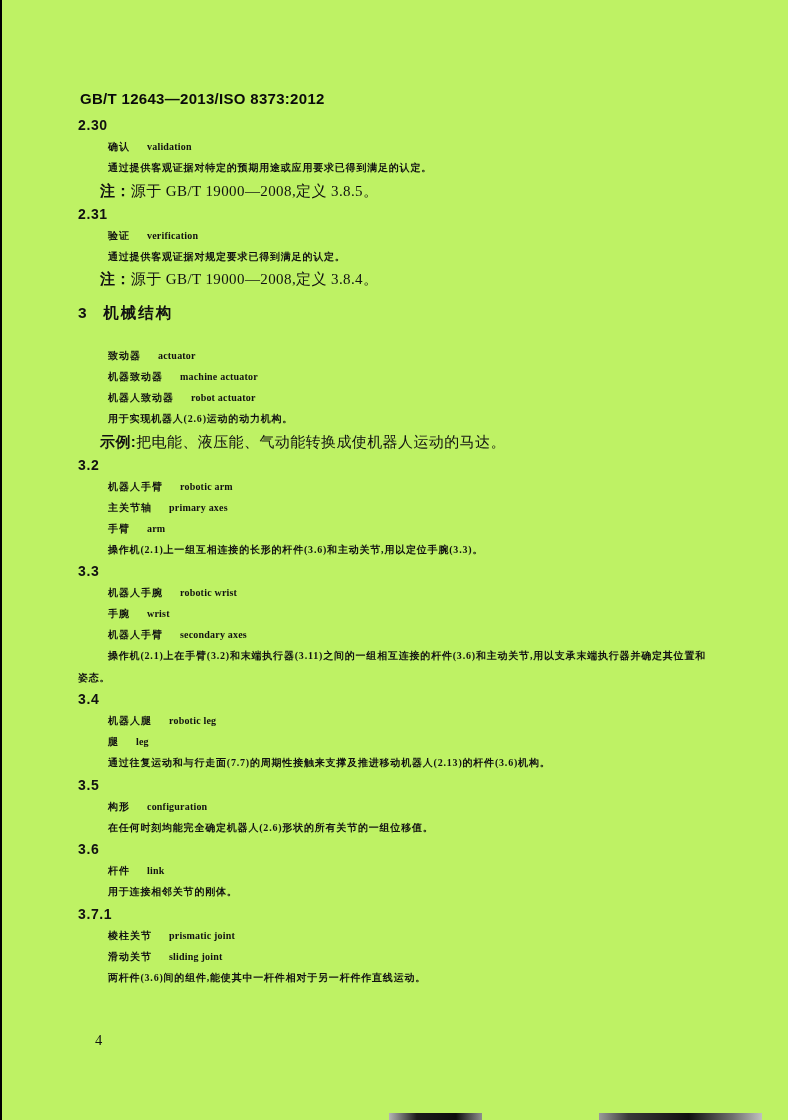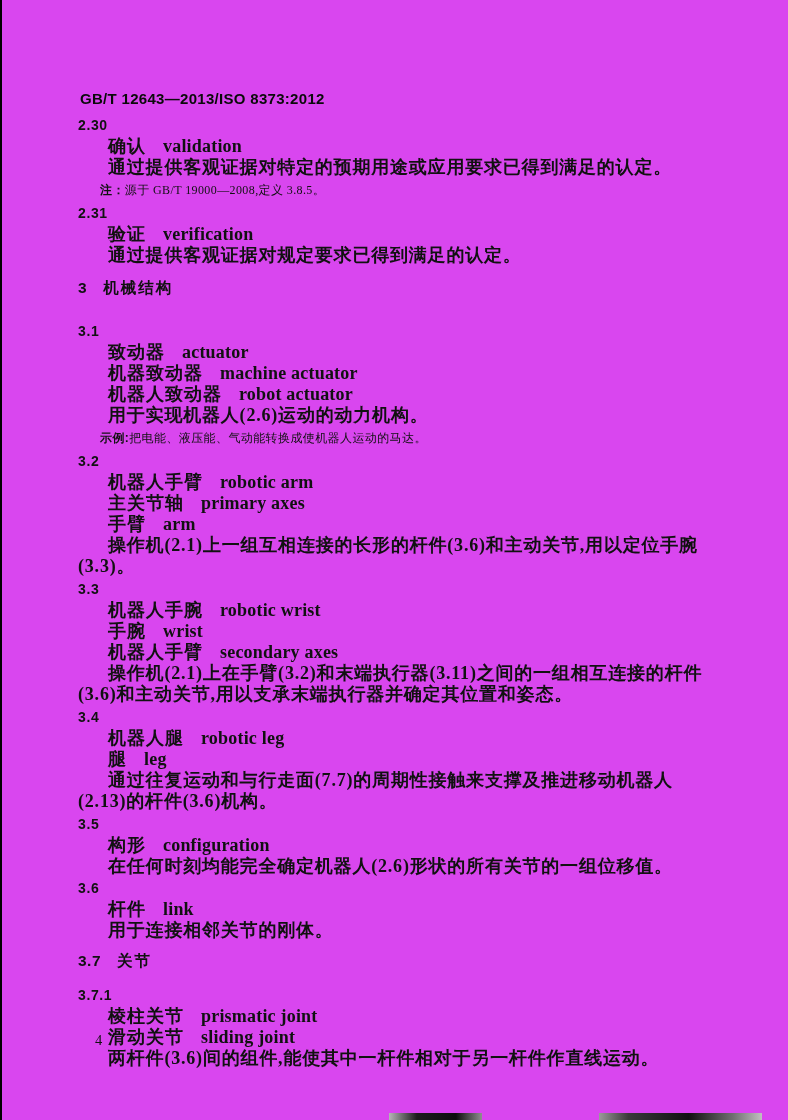--- a/index.html
+++ b/index.html
@@ -1,53 +1,53 @@
 <!DOCTYPE html>
 <html><head>
 <meta charset="utf-8">
 <style>
   html,body{margin:0;padding:0;background:#e8e8e8;}
   .page{
     position:relative;
     width:788px;height:1120px;
-    background:#d946ef;
+    background:#bef264;
     overflow:hidden;
     font-family:"Liberation Serif", serif;
     color:#111;
   }
   .edge-left{
     position:absolute;left:0;top:0;width:2px;height:1120px;background:#000;
   }
   .doc-header{
     position:absolute;left:80px;top:90px;
     font-family:"Liberation Sans", sans-serif;
     font-weight:bold;font-size:15px;letter-spacing:0.3px;
     color:#0a0a0a;
   }
   .content{
     position:absolute;left:78px;top:114px;width:638px;
   }
-  .ln{font-size:18px;line-height:21px;}
+  .ln{font-size:10px;line-height:21px;}
   .secnum{
     font-family:"Liberation Sans", sans-serif;
     font-weight:bold;font-size:14px;letter-spacing:0.6px;
     line-height:22px;
   }
   .term{padding-left:30px;font-weight:bold;line-height:21px;}
   .term .zh{font-family:"Liberation Sans", sans-serif;letter-spacing:1px;}
   .term .en{margin-left:17px;font-family:"Liberation Serif", serif;letter-spacing:0.2px;}
   .para{
     text-indent:30px;
     font-weight:bold;
     letter-spacing:0.8px;
     line-height:21.5px;
   }
   .note,.example{
     padding-left:22px;
-    font-size:12px;line-height:23px;
+    font-size:15px;line-height:23px;
     letter-spacing:0.4px;
   }
   .note .lbl,.example .lbl{font-weight:bold;font-family:"Liberation Sans", sans-serif;}
   .note .txt,.example .txt{font-weight:normal;}
   .example .txt{font-weight:normal;}
   .heading{
     font-family:"Liberation Sans", sans-serif;
     font-weight:bold;font-size:15.5px;line-height:22px;
     letter-spacing:0.5px;
   }
@@ -80,24 +80,24 @@
 
   <div class="content">
     <div class="ln secnum">2.30</div>
     <div class="ln term"><span class="zh">确认</span><span class="en">validation</span></div>
     <div class="ln para">通过提供客观证据对特定的预期用途或应用要求已得到满足的认定。</div>
     <div class="ln note"><span class="lbl">注：</span><span class="txt">源于 GB/T 19000—2008,定义 3.8.5。</span></div>
 
     <div class="ln secnum">2.31</div>
     <div class="ln term"><span class="zh">验证</span><span class="en">verification</span></div>
     <div class="ln para">通过提供客观证据对规定要求已得到满足的认定。</div>
+    <div class="ln note"><span class="lbl">注：</span><span class="txt">源于 GB/T 19000—2008,定义 3.8.4。</span></div>
 
     <div class="ln heading gap-big-top gap-big-bottom"><span class="h-num">3</span><span class="h-title">机械结构</span></div>
 
-    <div class="ln secnum">3.1</div>
     <div class="ln term"><span class="zh">致动器</span><span class="en">actuator</span></div>
     <div class="ln term"><span class="zh">机器致动器</span><span class="en">machine actuator</span></div>
     <div class="ln term"><span class="zh">机器人致动器</span><span class="en">robot actuator</span></div>
     <div class="ln para">用于实现机器人(2.6)运动的动力机构。</div>
     <div class="ln example"><span class="lbl">示例:</span><span class="txt">把电能、液压能、气动能转换成使机器人运动的马达。</span></div>
 
     <div class="ln secnum">3.2</div>
     <div class="ln term"><span class="zh">机器人手臂</span><span class="en">robotic arm</span></div>
     <div class="ln term"><span class="zh">主关节轴</span><span class="en">primary axes</span></div>
     <div class="ln term"><span class="zh">手臂</span><span class="en">arm</span></div>
@@ -115,21 +115,20 @@
     <div class="ln para">通过往复运动和与行走面(7.7)的周期性接触来支撑及推进移动机器人(2.13)的杆件(3.6)机构。</div>
 
     <div class="ln secnum">3.5</div>
     <div class="ln term"><span class="zh">构形</span><span class="en">configuration</span></div>
     <div class="ln para">在任何时刻均能完全确定机器人(2.6)形状的所有关节的一组位移值。</div>
 
     <div class="ln secnum">3.6</div>
     <div class="ln term"><span class="zh">杆件</span><span class="en">link</span></div>
     <div class="ln para">用于连接相邻关节的刚体。</div>
 
-    <div class="ln heading gap-small-top gap-small-bottom"><span class="h-num">3.7</span><span class="h-title">关节</span></div>
 
     <div class="ln secnum">3.7.1</div>
     <div class="ln term"><span class="zh">棱柱关节</span><span class="en">prismatic joint</span></div>
     <div class="ln term"><span class="zh">滑动关节</span><span class="en">sliding joint</span></div>
     <div class="ln para">两杆件(3.6)间的组件,能使其中一杆件相对于另一杆件作直线运动。</div>
   </div>
 
   <div class="page-number">4</div>
 
   <div class="smudge smudge-1"></div>

